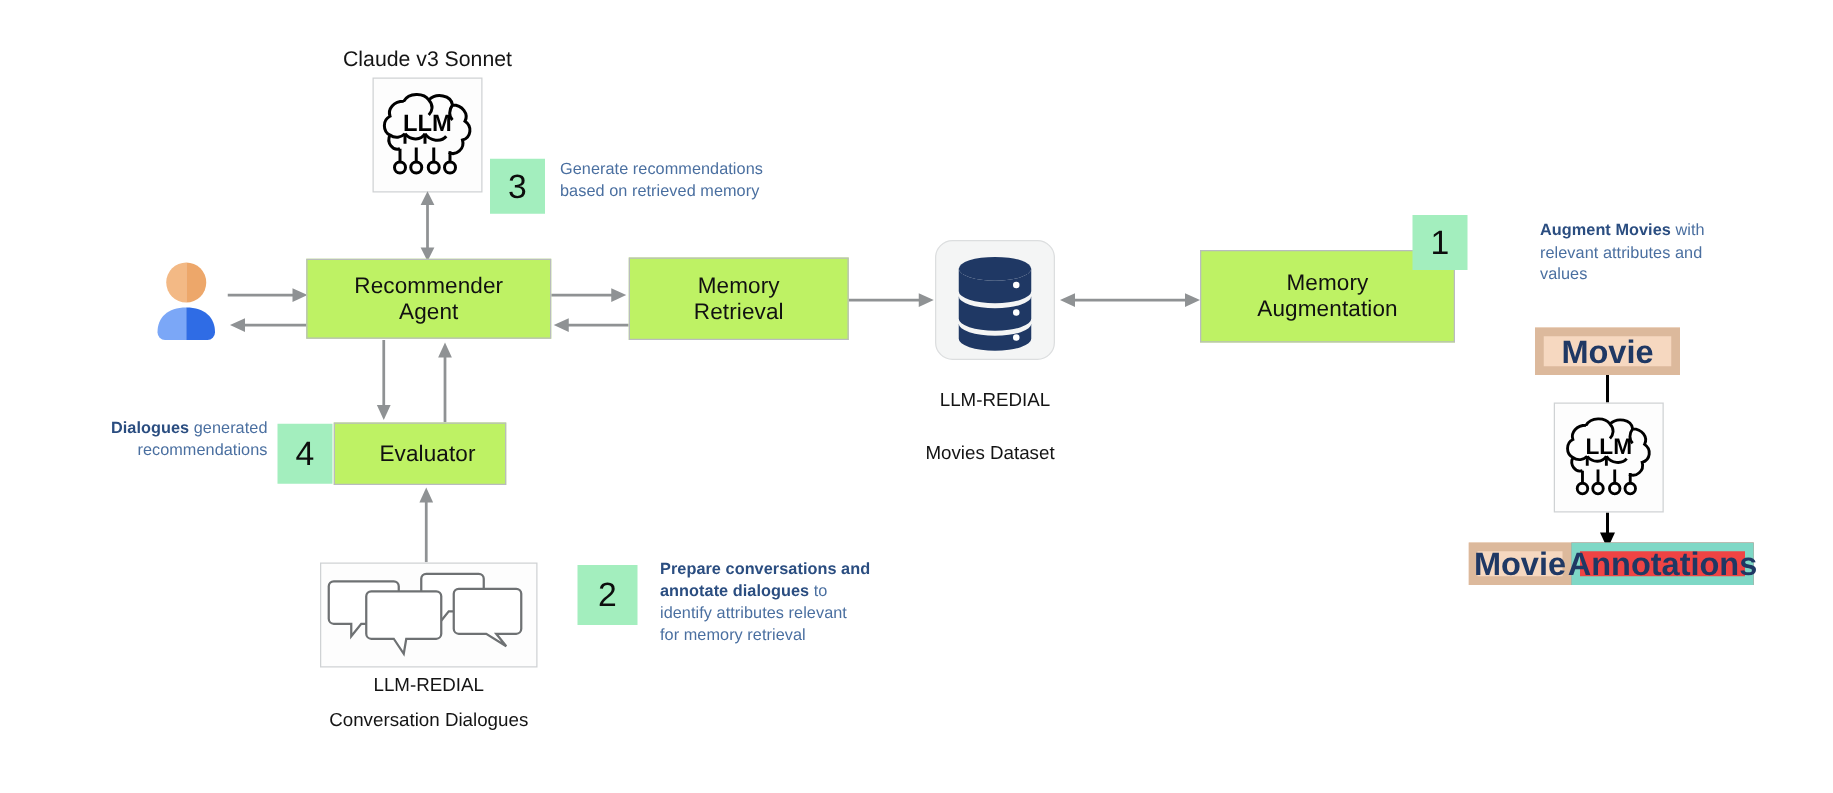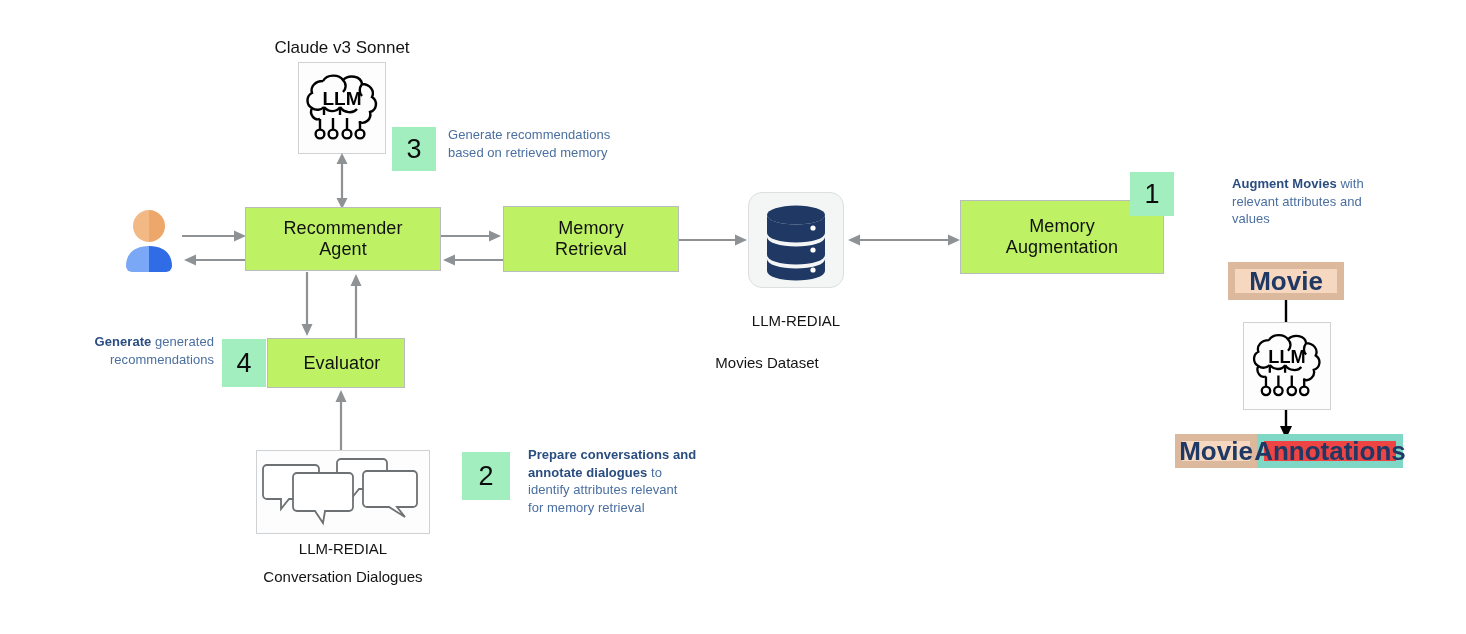--- a/index.html
+++ b/index.html
@@ -197,21 +197,21 @@
         <path d="M18 22 v18 a29 9.5 0 0 0 58 0 v-18 a29 9.5 0 0 1 -58 0 Z"></path>
         <path d="M18 44 v18 a29 9.5 0 0 0 58 0 v-18 a29 9.5 0 0 1 -58 0 Z"></path>
         <path d="M18 66 v12 a29 9.5 0 0 0 58 0 v-12 a29 9.5 0 0 1 -58 0 Z"></path>
       </g>
       <circle cx="64" cy="35" r="2.6" fill="#ffffff"></circle>
       <circle cx="64" cy="57" r="2.6" fill="#ffffff"></circle>
       <circle cx="64" cy="77" r="2.6" fill="#ffffff"></circle>
     </svg>
   </div>
   <div class="cap" style="left:690px; top:310px; width:212px;">LLM-REDIAL</div>
-  <div class="cap" style="left:661px; top:352px; width:212px;text-align:center;">Movies Dataset</div>
+  <div class="cap" style="left:686px; top:352px; width:212px;text-align:center;">Movies Dataset</div>
 
   <svg class="abs" style="left:848px; top:232px; width:112px; height:16px;">
     <line class="ar" x1="10" y1="8" x2="102" y2="8"></line>
     <polygon class="arh" points="0,8 12,2.5 12,13.5"></polygon>
     <polygon class="arh" points="112,8 100,2.5 100,13.5"></polygon>
   </svg>
 
   <div class="pbox" style="left:960px; top:200px; width:204px; height:74px;">
     <div>
       <span>Memory</span><br>
@@ -263,21 +263,21 @@
   </svg>
   <svg class="abs" style="left:348px; top:272px; width:16px; height:66px;">
     <line class="ar" x1="8" y1="11" x2="8" y2="66"></line>
     <polygon class="arh" points="8,2 2.5,14 13.5,14"></polygon>
   </svg>
 
   <div class="pbox" style="left:267px; top:338px; width:138px; height:50px;padding-left:12px;">Evaluator</div>
 
   <div class="step" style="left:222px; top:339px; width:44px; height:48px;">4</div>
   <div class="note right" style="left:10px; top:333px; width:204px;">
-    <b>Generate</b><span> generated</span><br>
+    <b>Dialogues</b><span> generated</span><br>
     <span>recommendations</span>
   </div>
 
   <svg class="abs" style="left:333px; top:388px; width:16px; height:62px;">
     <line class="ar" x1="8" y1="12" x2="8" y2="62"></line>
     <polygon class="arh" points="8,2 2.5,14 13.5,14"></polygon>
   </svg>
 
   <div class="iconframe" style="left:256px; top:450px; width:174px; height:84px;">
     <svg width="172" height="82" viewBox="0 0 172 82">

